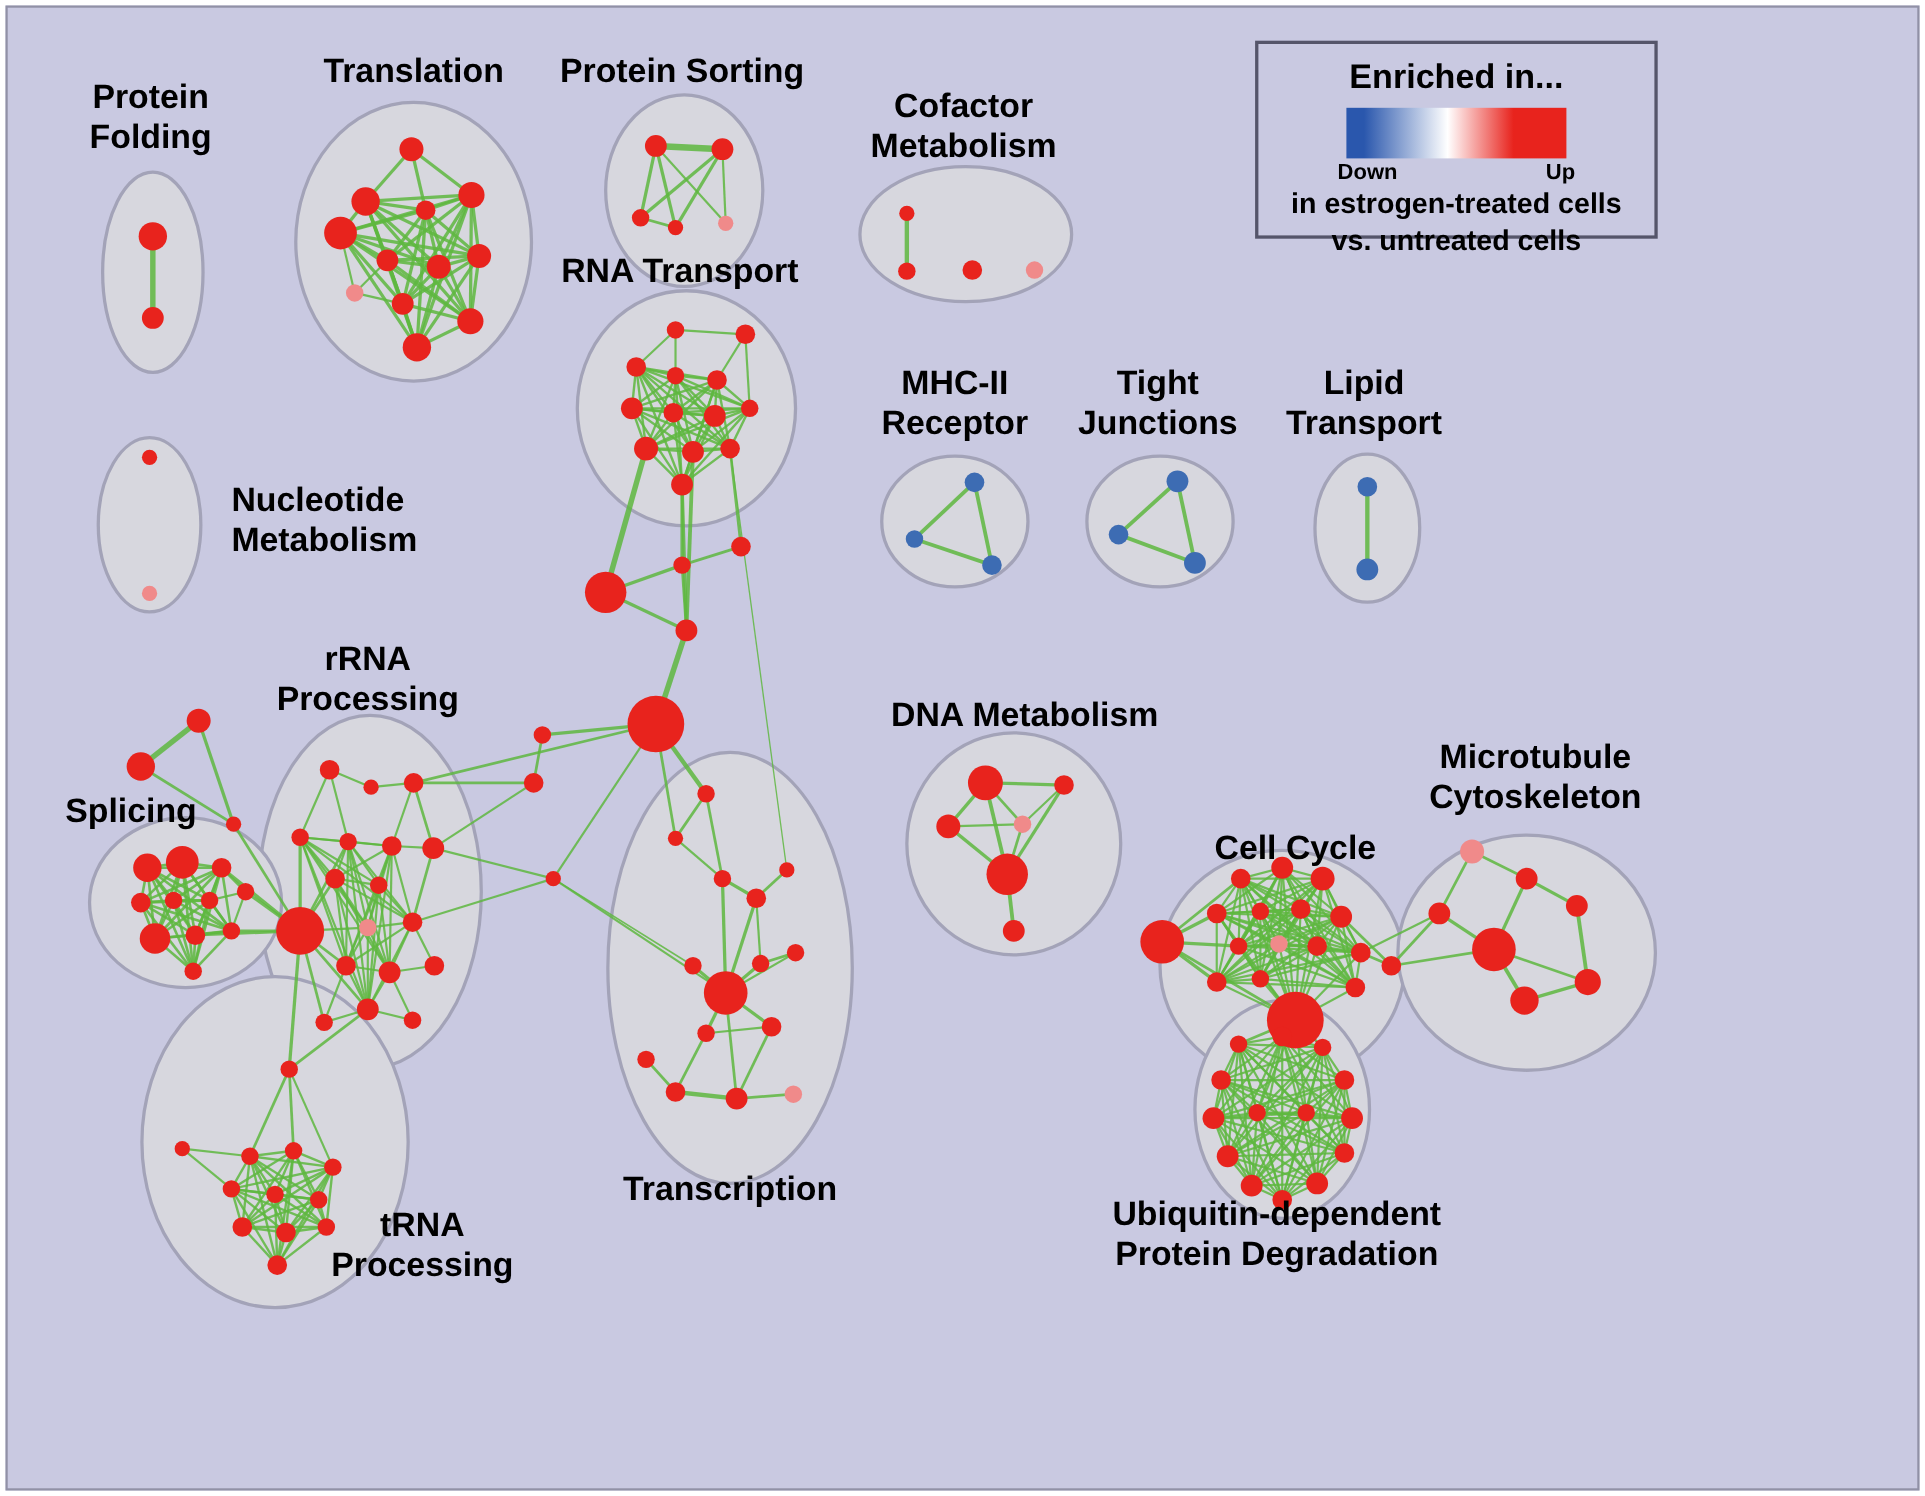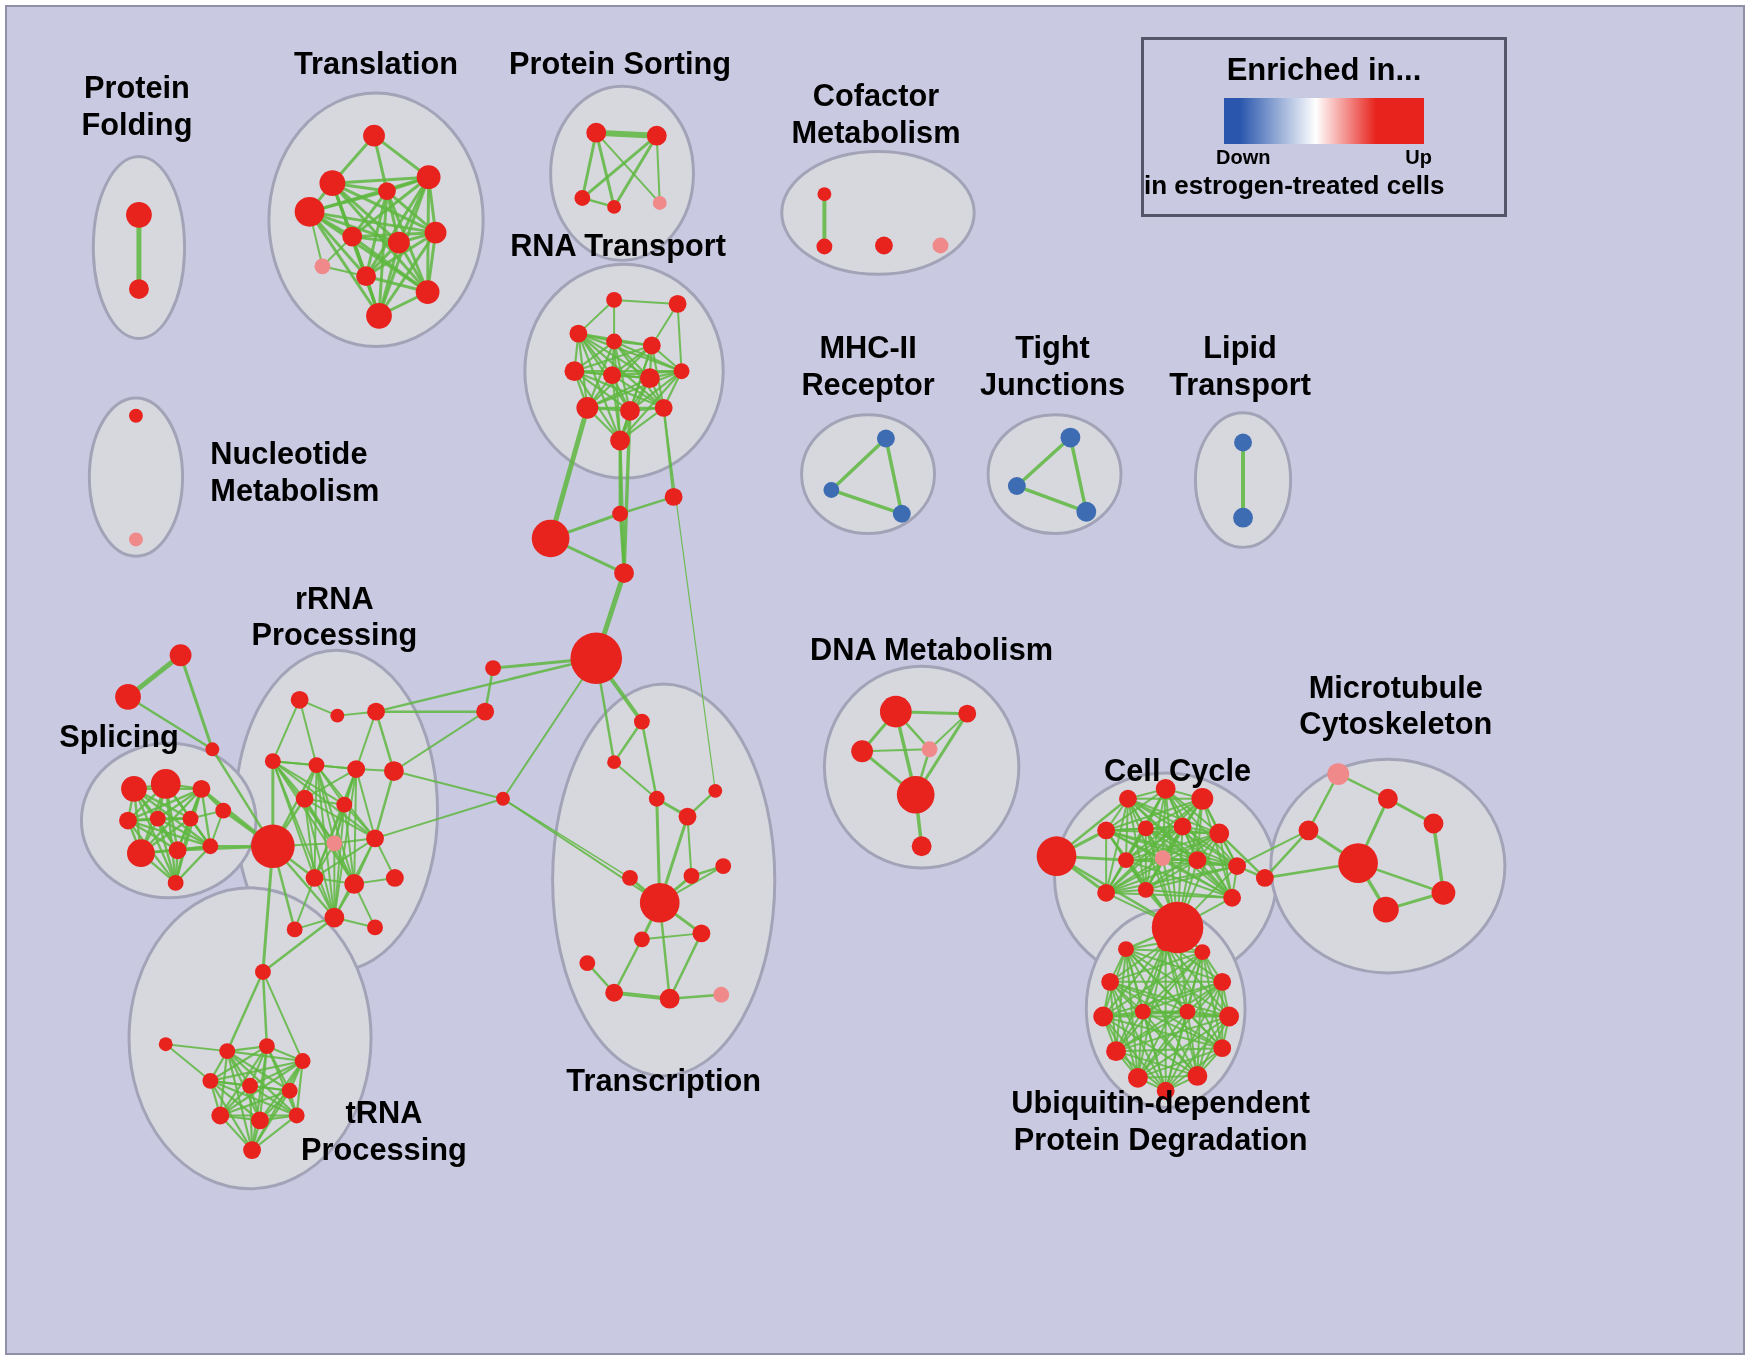--- a/index.html
+++ b/index.html
@@ -8,21 +8,21 @@
           border:2px solid #9191a6;background:#c9c9e1;overflow:hidden;}
   svg#net{position:absolute;left:0;top:0;width:100%;height:100%;}
   .clabel{font-family:"Liberation Sans",sans-serif;font-size:31px;fill:#000000;}
   .legend{position:absolute;left:1134px;top:30px;width:366px;height:180px;
           box-sizing:border-box;border:3px solid #55556a;
           font-family:"Liberation Sans",sans-serif;color:#000;}
   .legend-title{margin-top:12px;text-align:center;font-size:31px;}
   .legend-bar{width:200px;height:46px;margin:10px auto 0 auto;}
   .legend-ends{width:216px;margin:2px auto 0 auto;display:flex;
                justify-content:space-between;font-size:20px;}
-  .legend-sub{text-align:left;font-size:26px;line-height:1.28;}
+  .legend-sub{text-align:center;font-size:26px;line-height:1.28;}
 </style>
 </head>
 <body>
 
 <div class="frame">
   <div class="canvas">
     <svg id="net" viewBox="0 0 1750 1360" preserveAspectRatio="none">
         <ellipse cx="133" cy="243" rx="46" ry="92" fill="#d7d7de" stroke="#a3a3b8" stroke-width="3"></ellipse>
         <ellipse cx="372" cy="215" rx="108" ry="128" fill="#d7d7de" stroke="#a3a3b8" stroke-width="3"></ellipse>
         <ellipse cx="620" cy="168" rx="72" ry="88" fill="#d7d7de" stroke="#a3a3b8" stroke-width="3"></ellipse>
@@ -793,15 +793,16 @@
       </svg>
 
     <div class="legend">
       <div class="legend-title">Enriched in...</div>
       <div class="legend-bar" id="legend-bar" style="background: linear-gradient(90deg, rgb(42, 87, 173) 0%, rgb(42, 87, 173) 8%, rgb(255, 255, 255) 46%, rgb(232, 35, 29) 76%, rgb(232, 35, 29) 100%);"></div>
       <div class="legend-ends">
         <span>Down</span>
         <span>Up</span>
       </div>
       <div class="legend-sub">in estrogen-treated cells</div>
+      <div class="legend-sub">vs. untreated cells</div>
     </div>
   </div>
 </div>
 
 </body></html>

